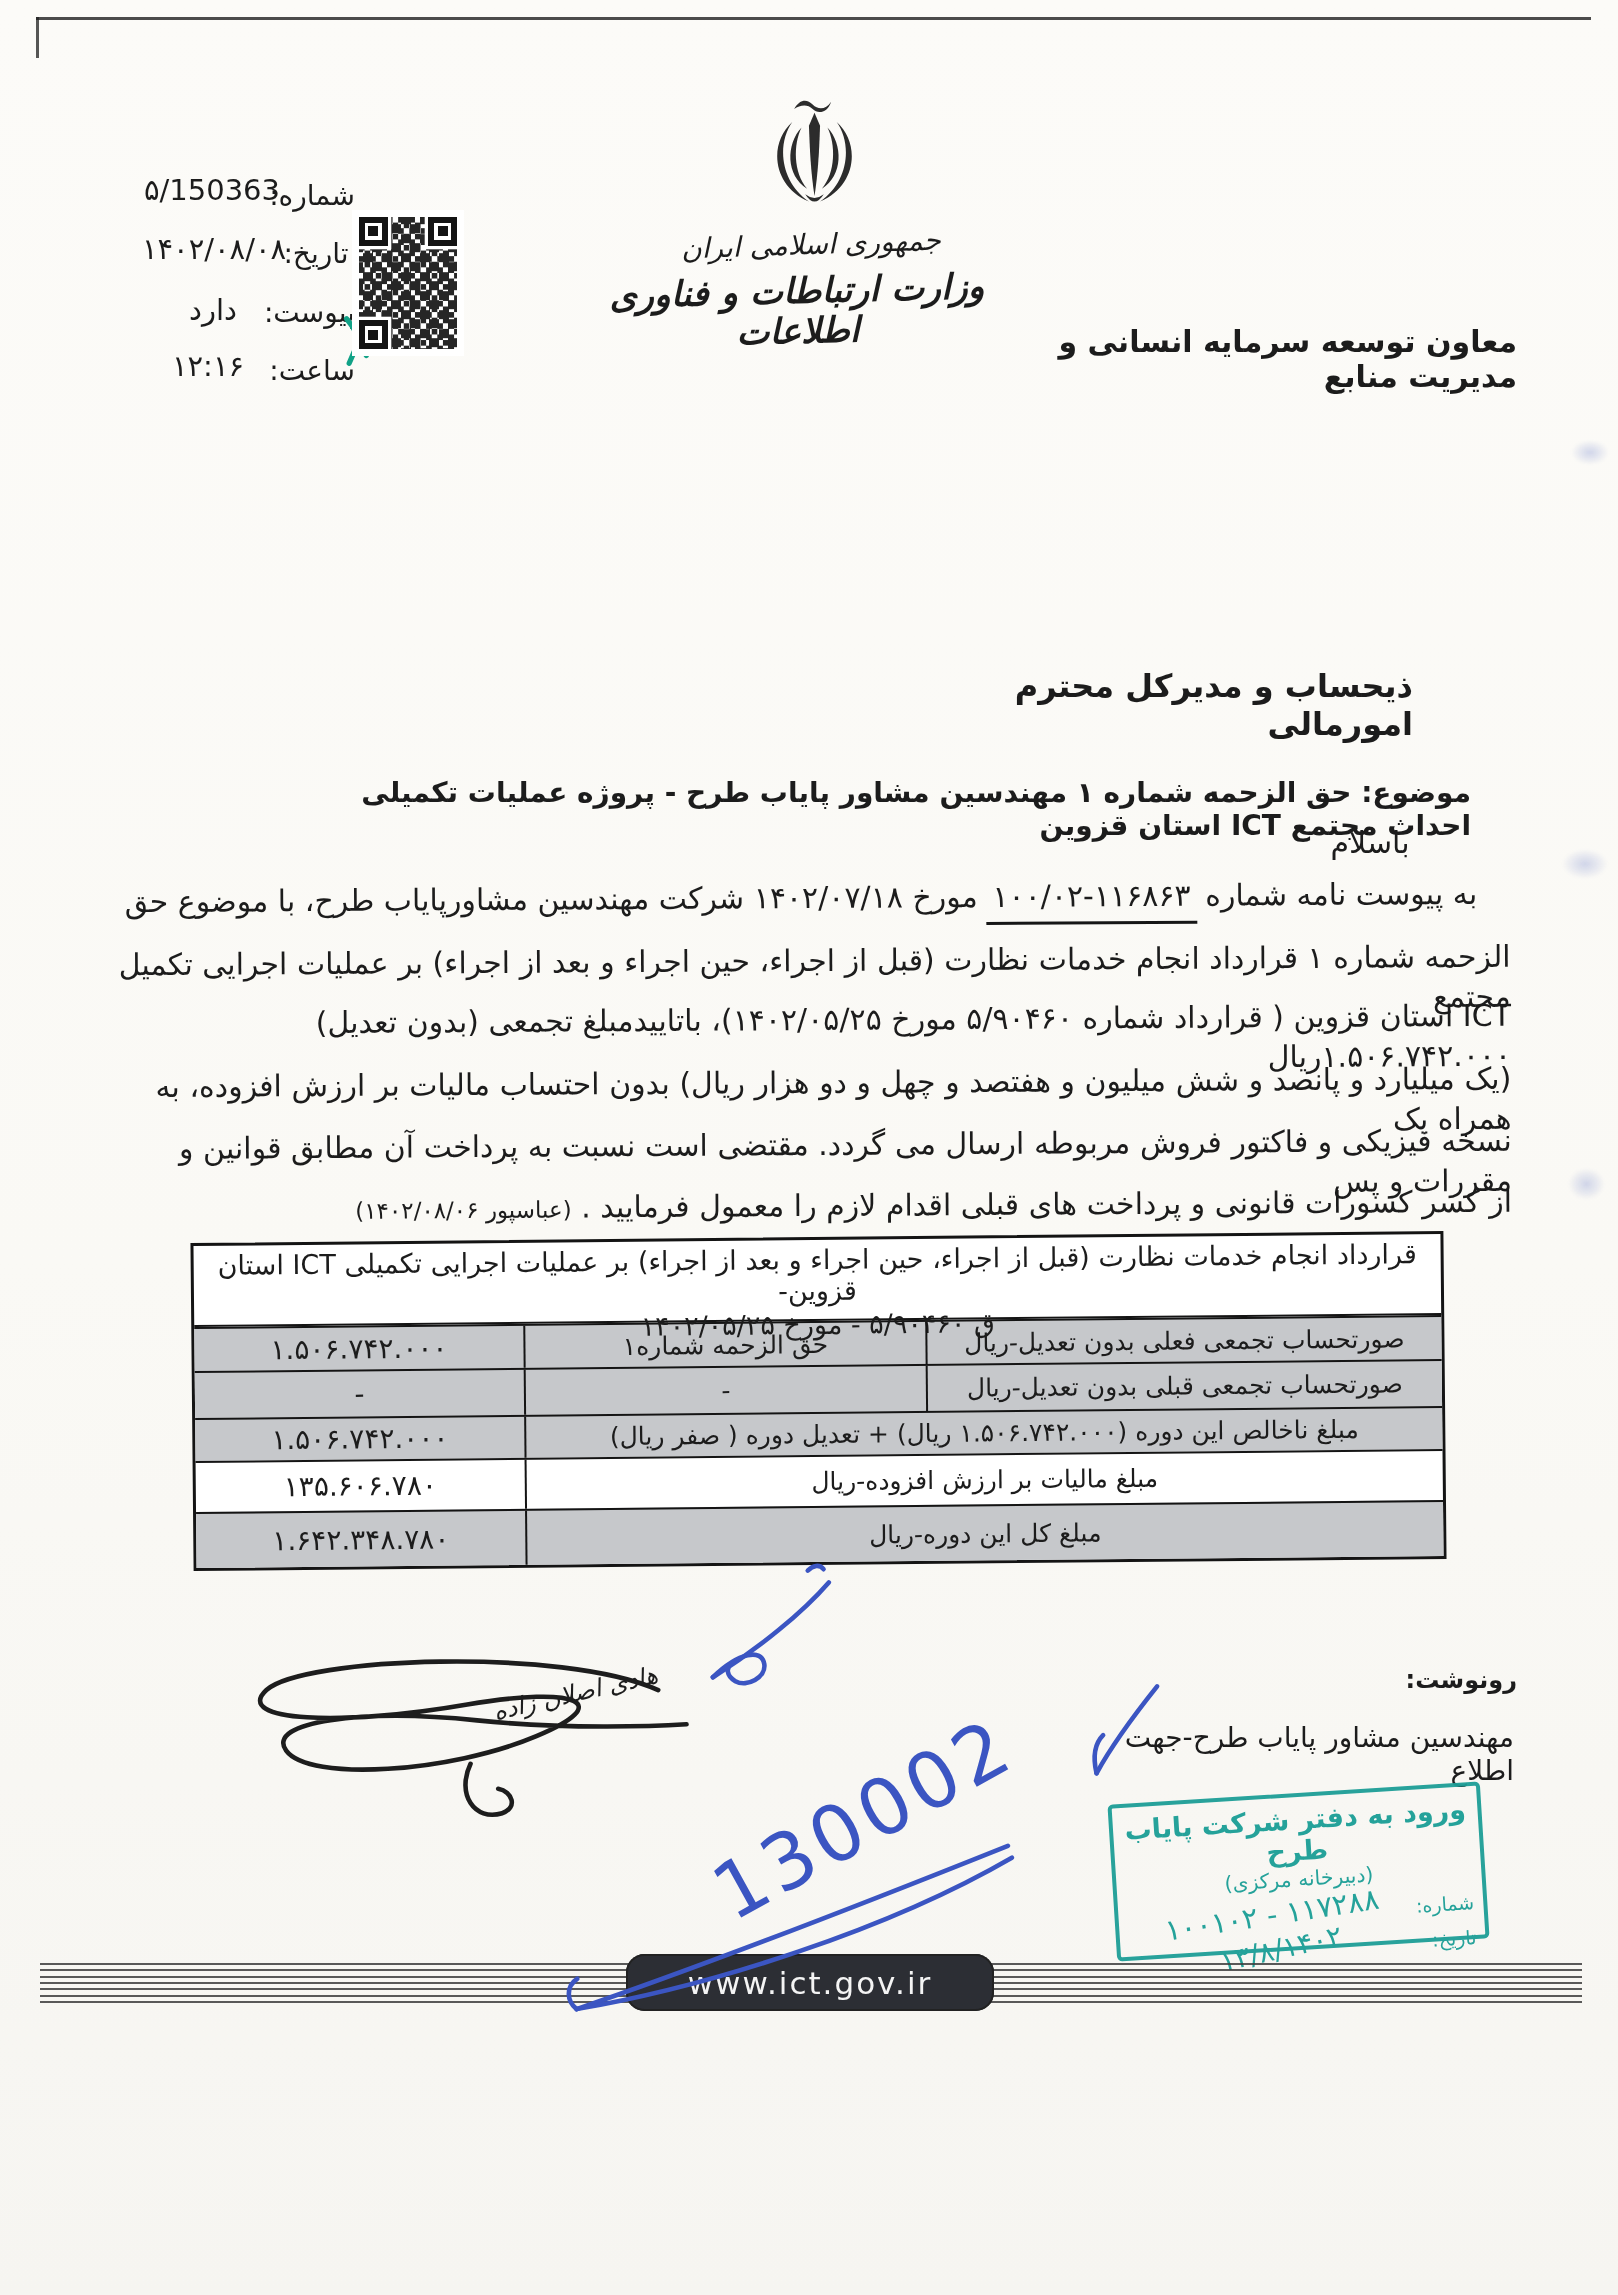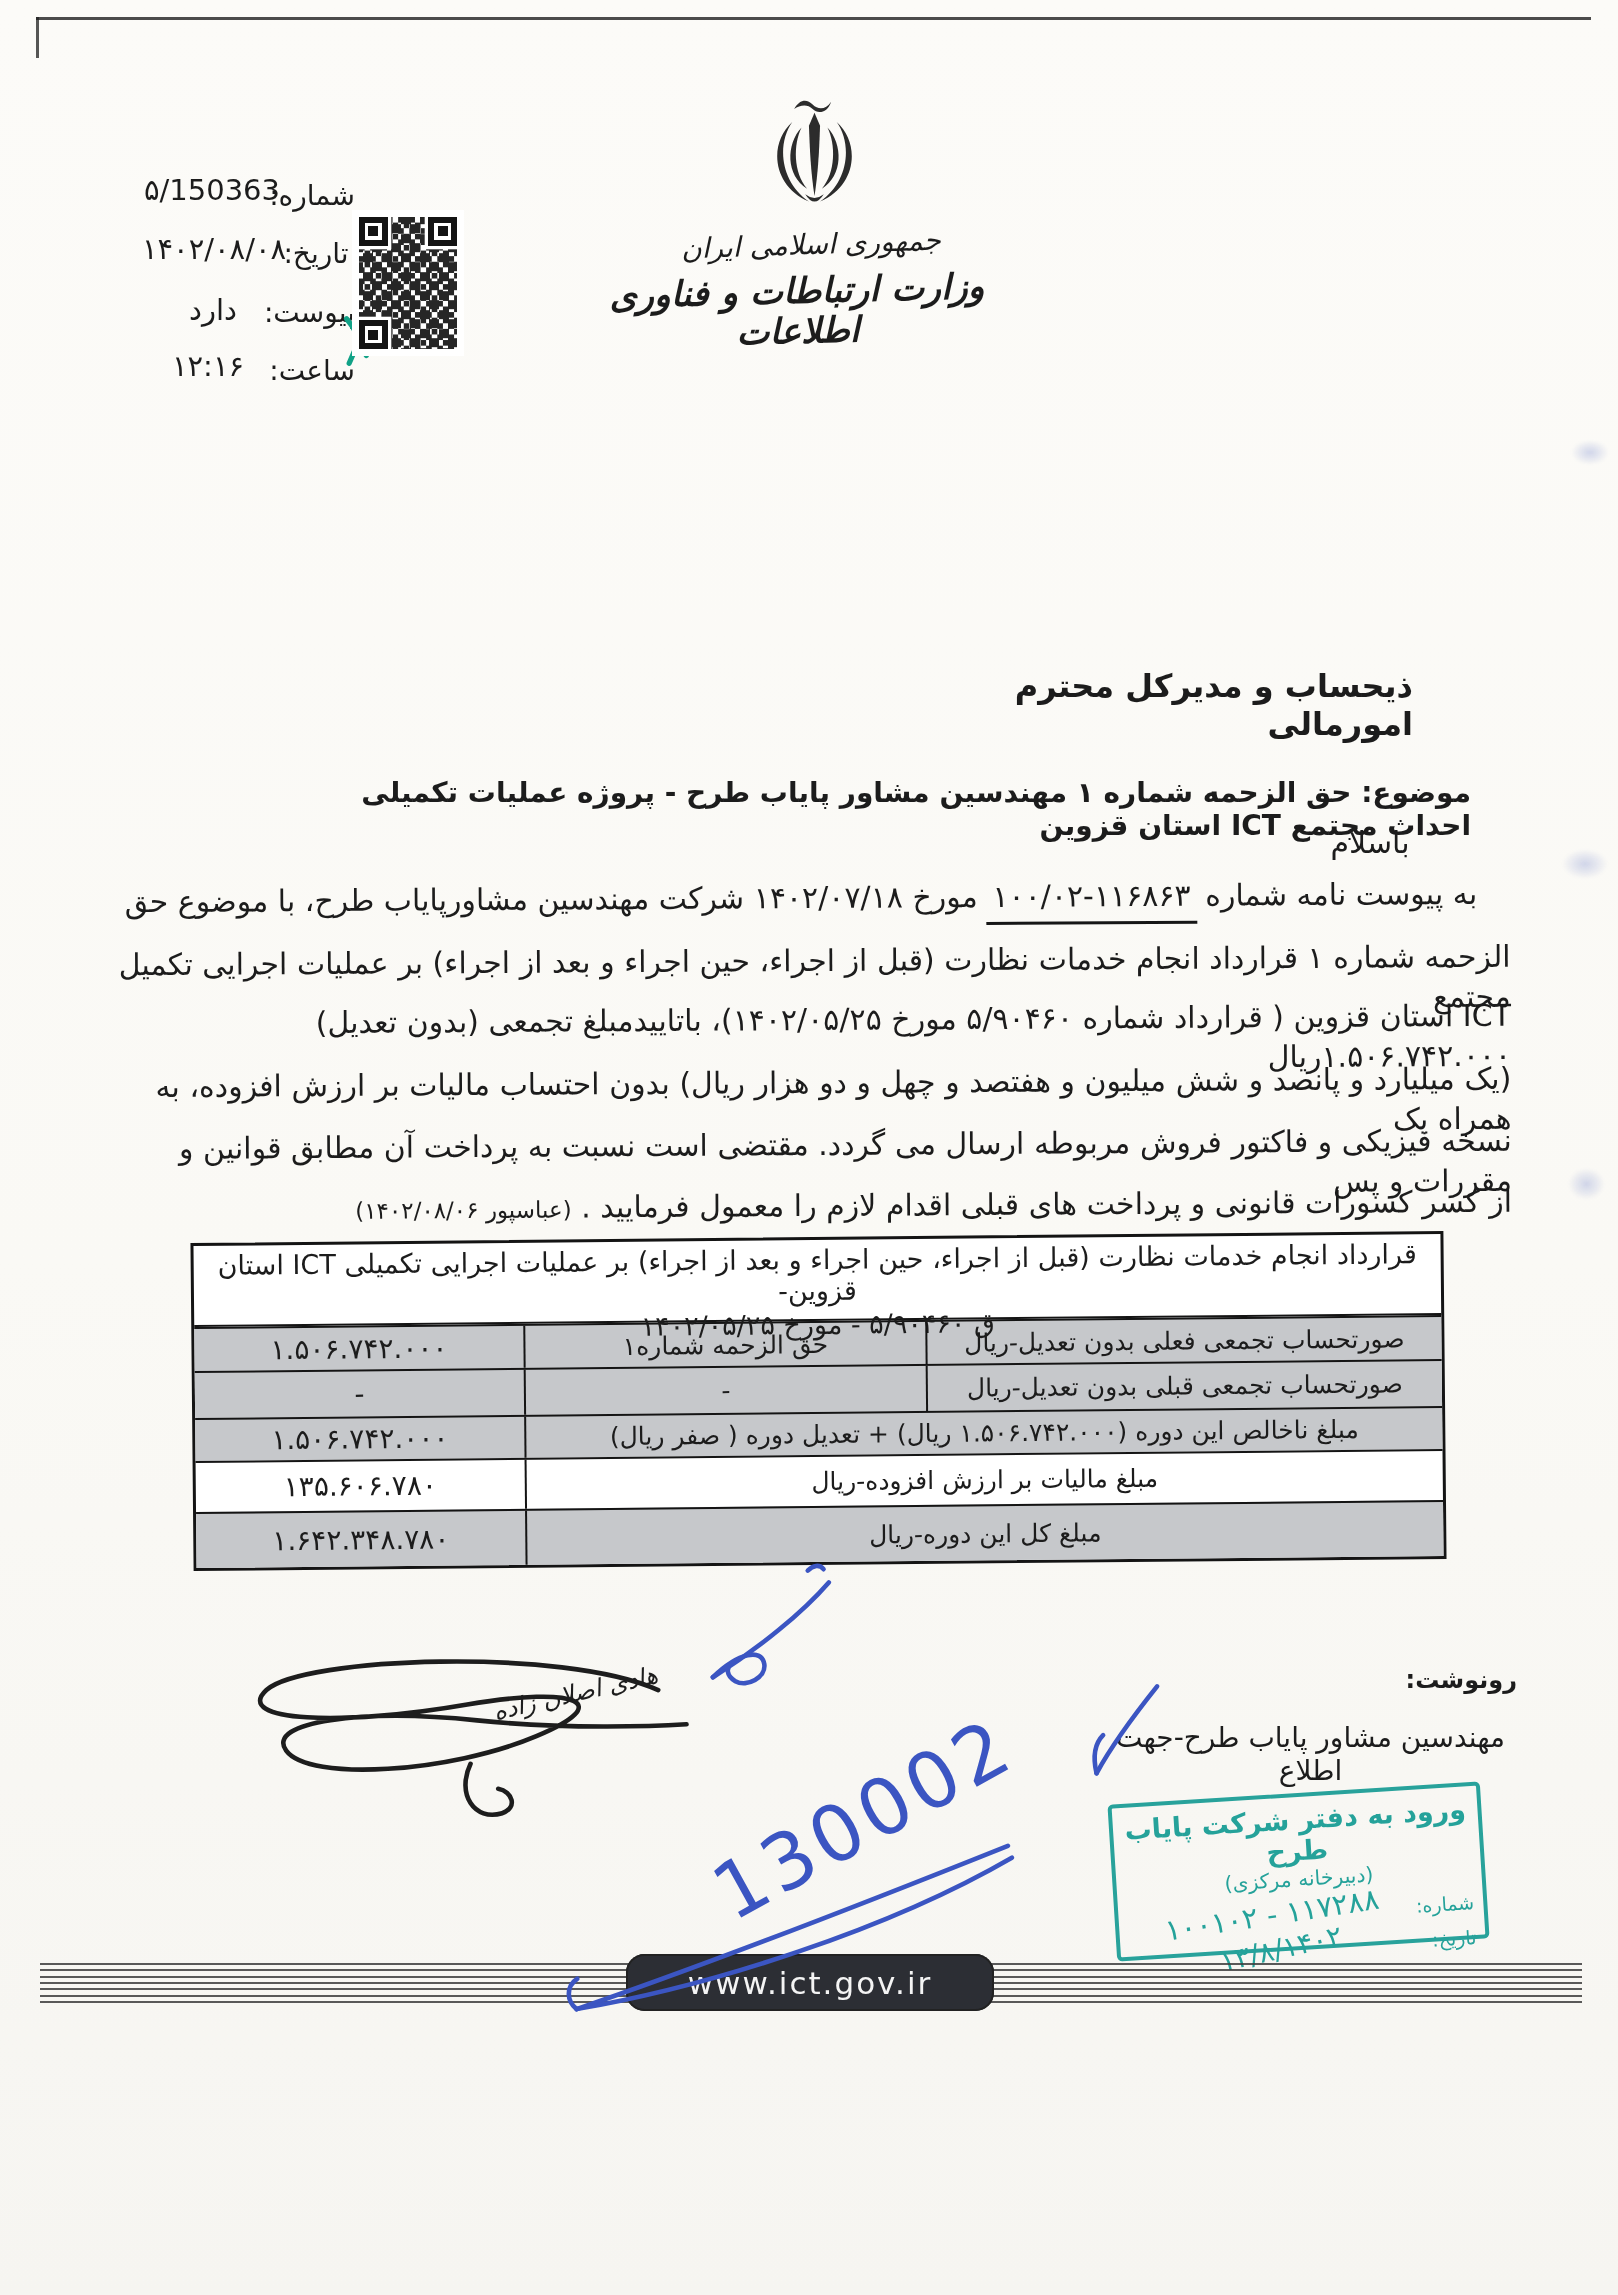--- a/index.html
+++ b/index.html
@@ -62,21 +62,21 @@
   .trow:first-of-type{border-top:none;}
   .tcell{display:flex;align-items:center;justify-content:center;font-size:25px;padding:2.6px 6.6px;box-sizing:border-box;}
   .c-label{flex:1;border-left:2px solid #141414;}
   .c-mid{width:402px;border-left:2px solid #141414;}
   .c-val{width:329px;font-size:28px;}
   .shade{background:#c6c8cb;}
   .r1{height:42px;} .r2{height:45px;} .r3{height:41px;} .r4{height:49px;} .r5{height:54px;}
 
   
   .copy-label{left:1344px;top:1666px;width:173px;font-size:24px;font-weight:bold;}
-  .copy-line{left:1107px;top:1721px;width:407px;font-size:28px;text-align:center;}
+  .copy-line{left:1107px;top:1721px;width:407px;font-size:28px;}
   .sig-name{left:443px;top:1684px;width:217px;font-size:24.4px;transform:rotate(-13deg);font-style:italic;color:#1d1d1d;}
 
   
   .stamp{left:1112px;top:1793px;width:373px;height:157px;border:4.6px solid #1d9e97;border-radius:5.3px;
     color:#1a9e96;transform:rotate(-3.6deg);box-sizing:border-box;opacity:.95;}
   .stamp-l1{margin-top:6.6px;font-size:27px;font-weight:bold;text-align:center;}
   .stamp-l2{font-size:20.4px;text-align:center;margin-top:1.3px;}
   .stamp-row{display:flex;direction:rtl;align-items:center;padding:0 9.2px;margin-top:5.3px;}
   .stamp-lbl{font-size:19px;}
   .stamp-num{flex:1;text-align:center;font-size:29px;letter-spacing:2.6px;transform:rotate(-5deg);direction:ltr;unicode-bidi:bidi-override;}
@@ -108,20 +108,21 @@
       <path d="M50,106 Q60,122 70,106 Q60,114 50,106 Z"></path>
       <path d="M46,34 C29,52 29,86 52,100 C37,83 37,52 46,34 Z"></path>
       <path d="M74,34 C91,52 91,86 68,100 C83,83 83,52 74,34 Z"></path>
       <path d="M36,28 C11,50 13,96 54,114 C23,93 19,52 36,28 Z"></path>
       <path d="M84,28 C109,50 107,96 66,114 C97,93 101,52 84,28 Z"></path>
     </g>
   </svg>
 
   <div class="abs rtl center country-line">جمهوری اسلامی ایران</div>
   <div class="abs rtl center ministry-line">وزارت ارتباطات و فناوری اطلاعات</div>
+  <div class="abs rtl right deputy-line">معاون توسعه سرمایه انسانی و مدیریت منابع</div>
 
   <div class="abs rtl meta-label" style="top:179px;">شماره:</div>
   <div class="abs meta-value" style="left:138px;top:173px;width:148px;">۵/150363</div>
   <div class="abs rtl meta-label" style="top:237px;">تاریخ:</div>
   <div class="abs meta-value" style="left:135px;top:232px;width:158px;">۱۴۰۲/۰۸/۰۸</div>
   <div class="abs rtl meta-label" style="top:296px;">پیوست:</div>
   <div class="abs meta-value" style="left:165px;top:293px;width:96px;">دارد</div>
   <div class="abs rtl meta-label" style="top:354px;">ساعت:</div>
   <div class="abs meta-value" style="left:157px;top:349px;width:102px;">۱۲:۱۶</div>
 

